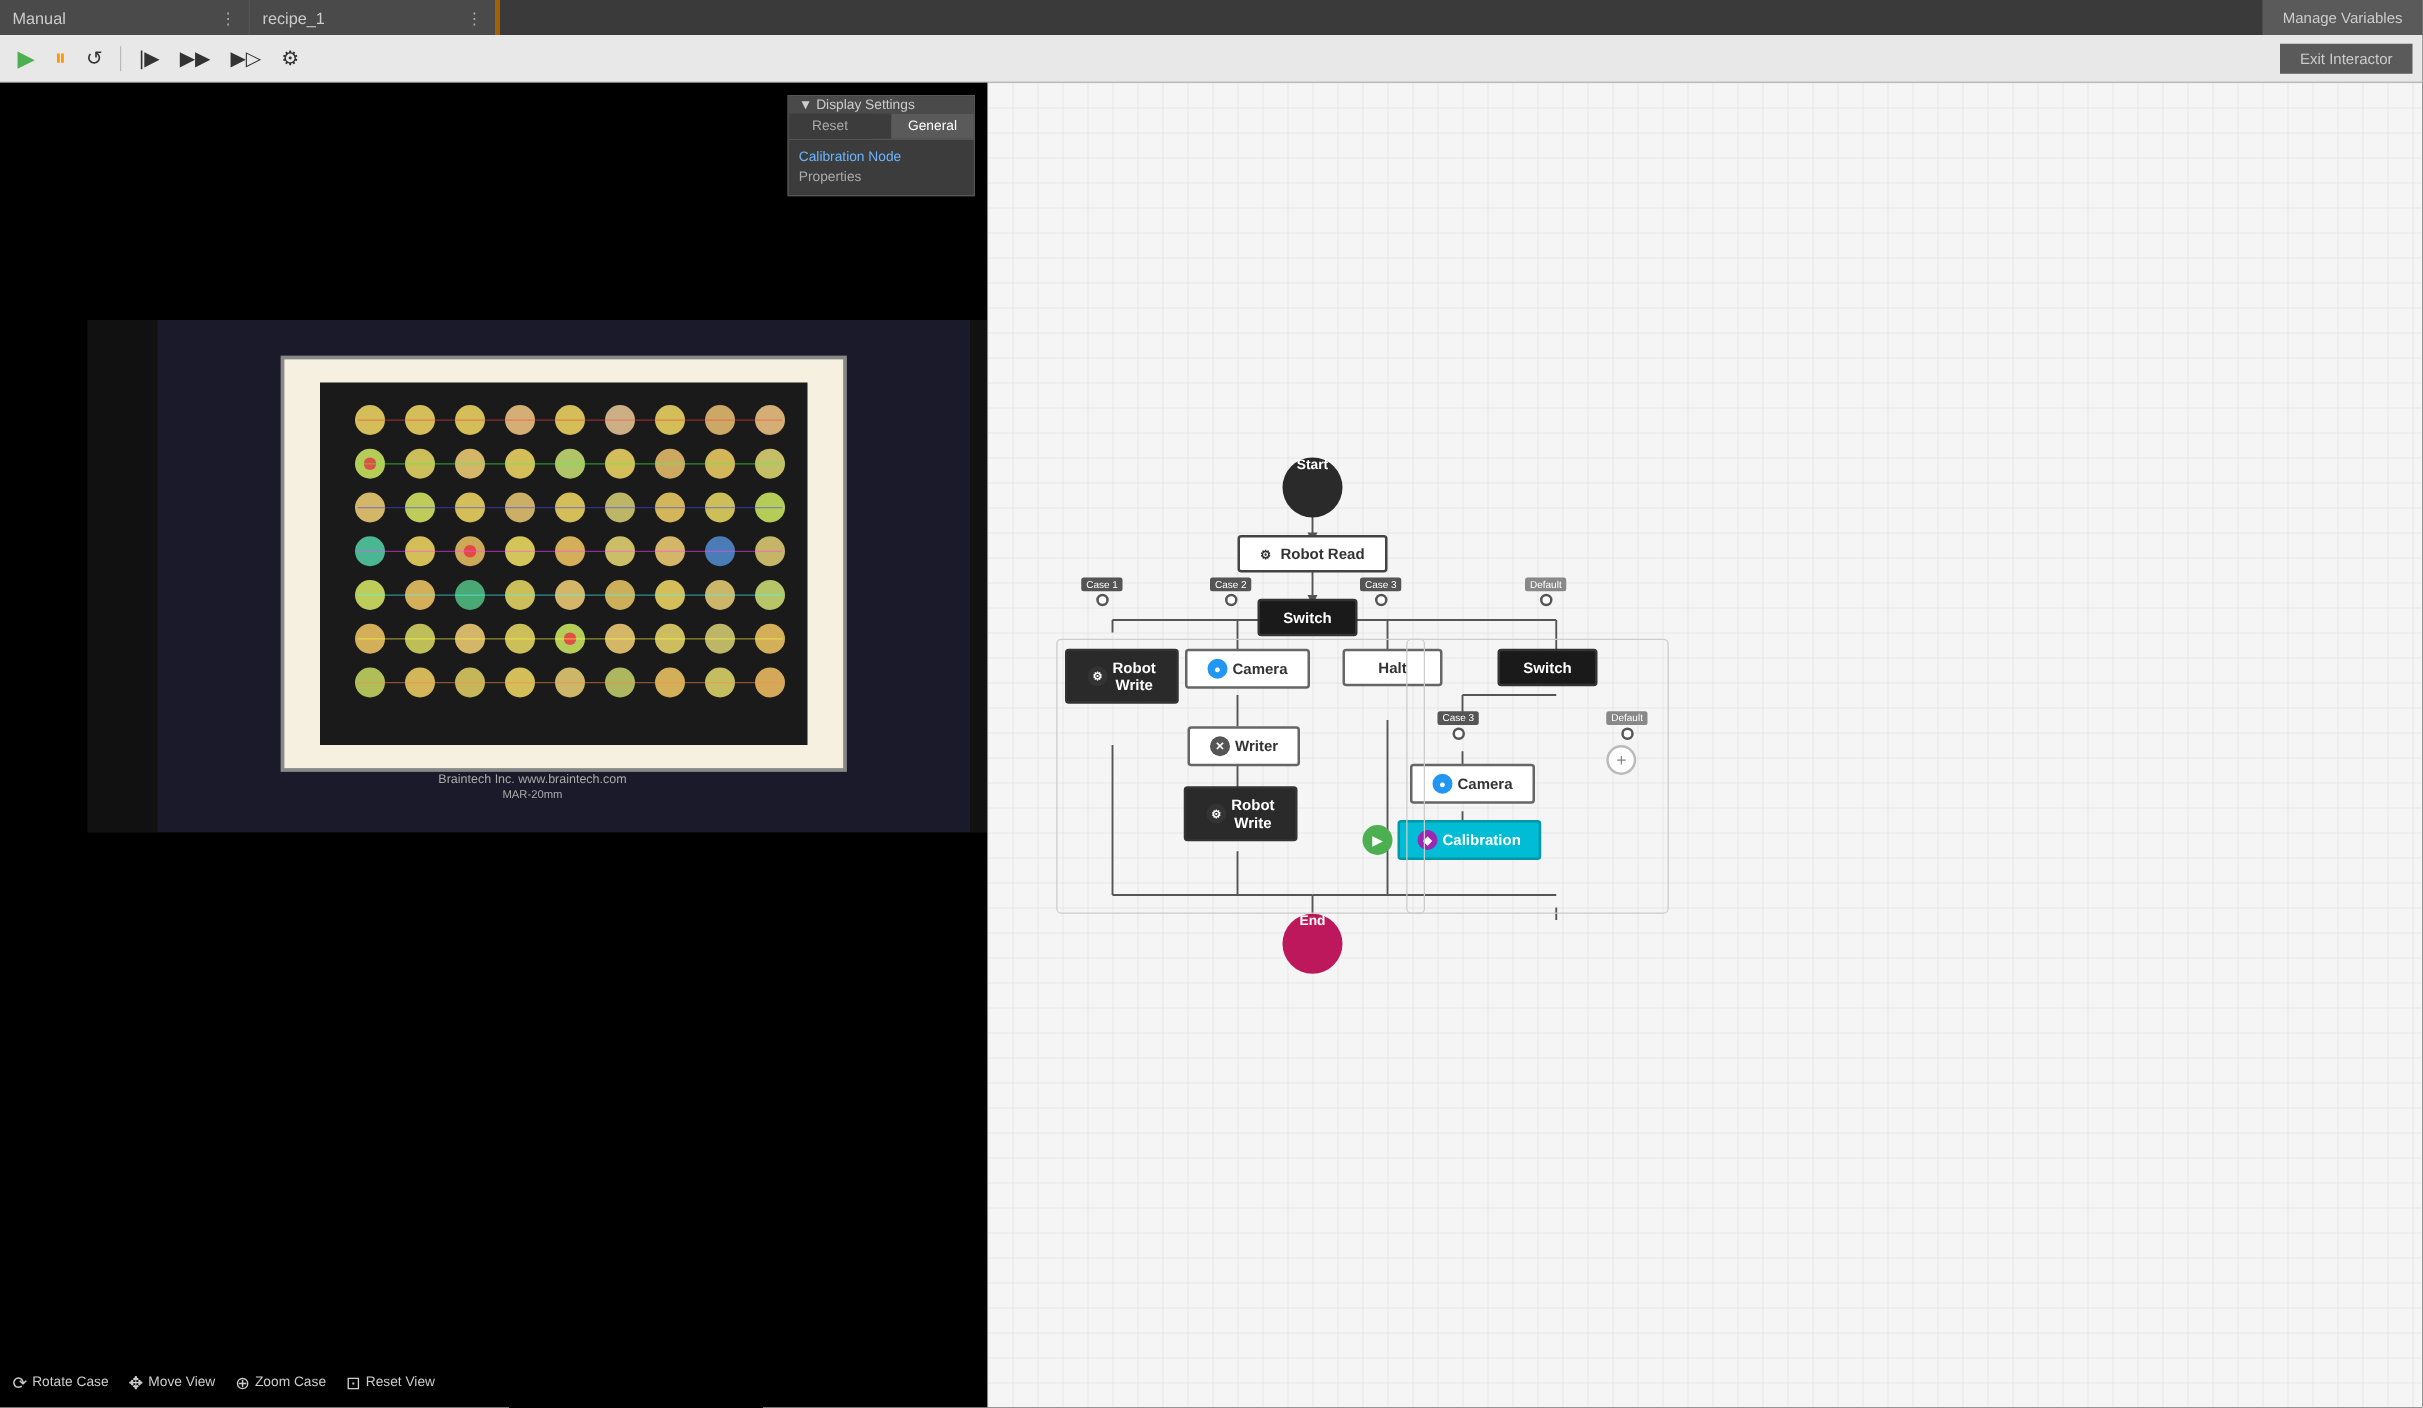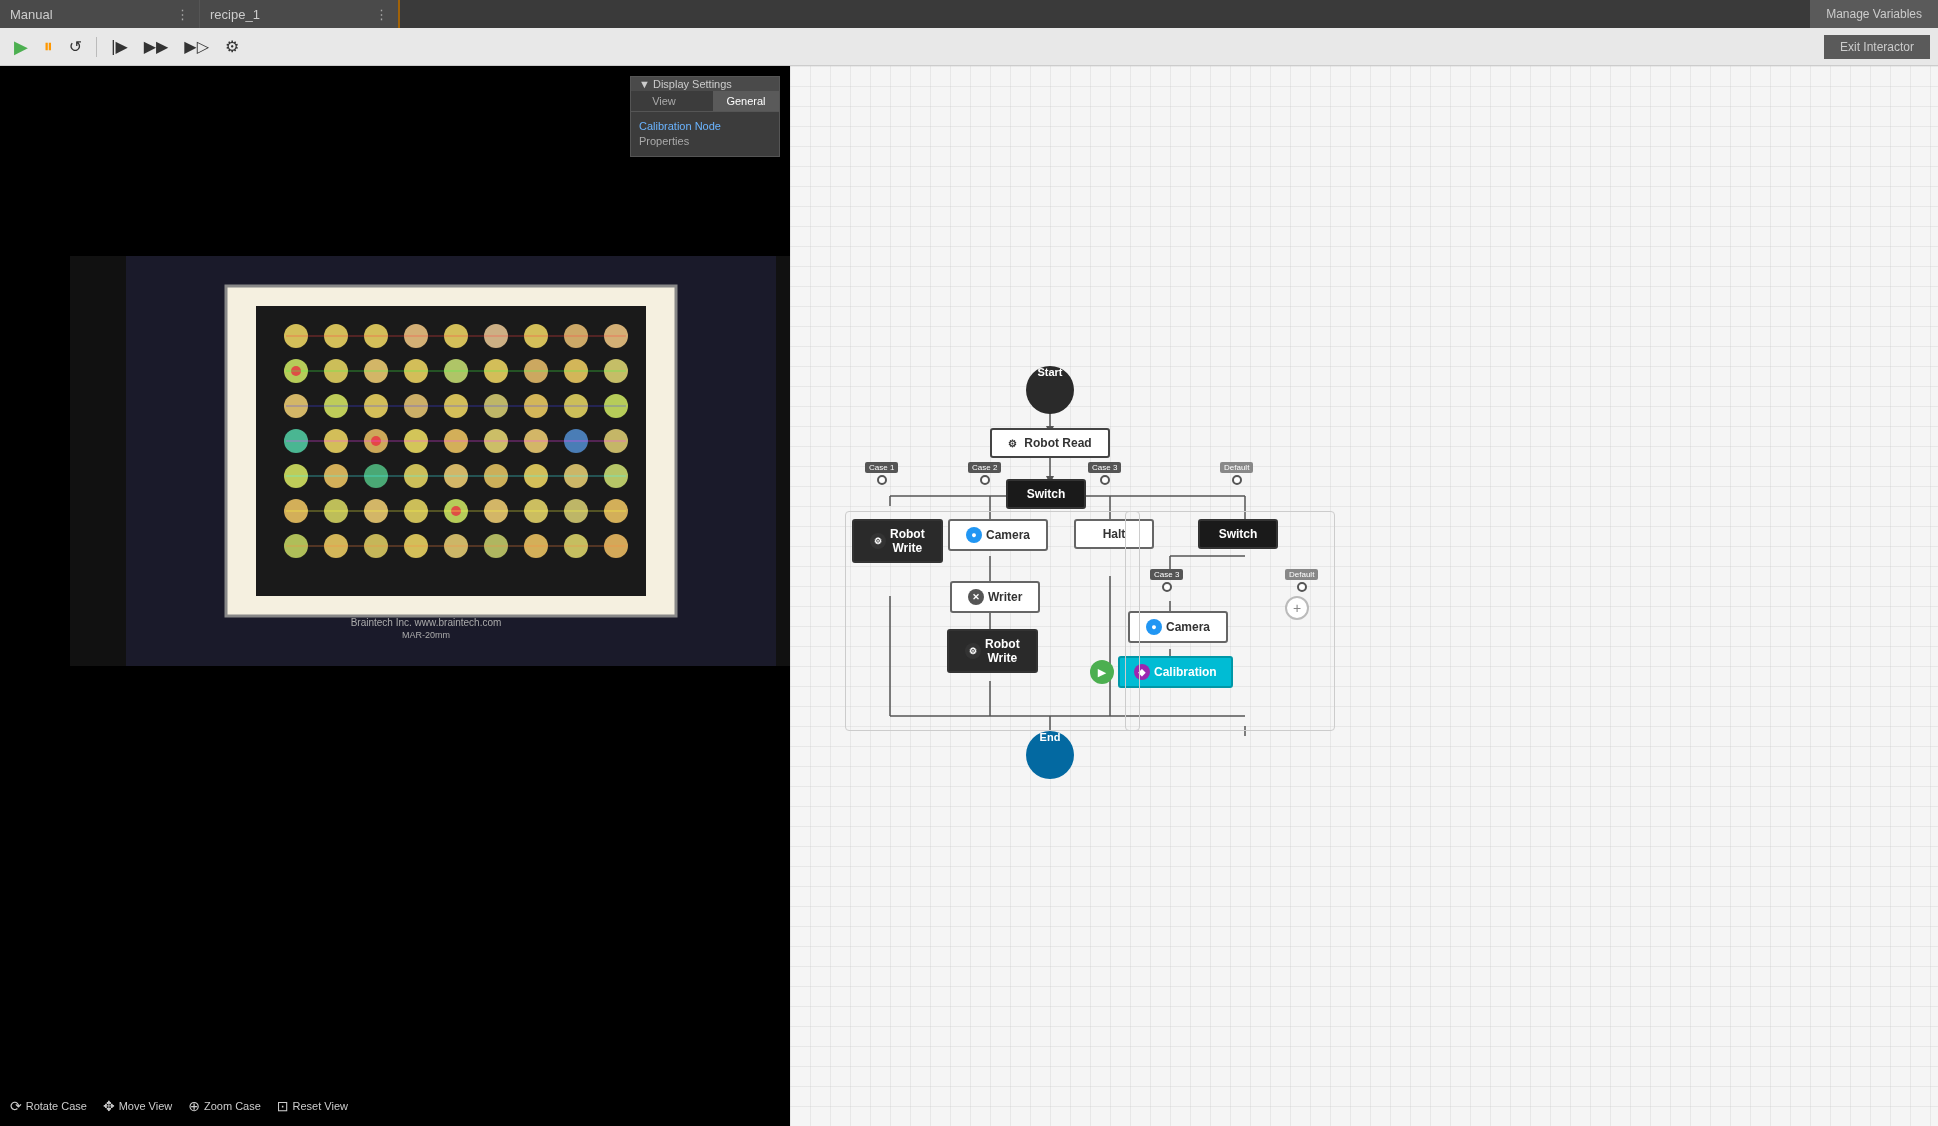--- a/index.html
+++ b/index.html
@@ -39,21 +39,21 @@
     }
     .top-bar-recipe {
       display: flex;
       align-items: center;
       background: #4a4a4a;
       padding: 0 10px;
       height: 100%;
       min-width: 200px;
       color: #ccc;
       font-size: 13px;
-      border-right: 2px solid #a16207;
+      border-right: 4px solid #a16207;
     }
     .top-bar-recipe .dropdown-icon {
       margin-left: auto;
       color: #aaa;
     }
     .manage-variables-btn {
       margin-left: auto;
       background: #5a5a5a;
       color: #ccc;
       border: none;
@@ -219,21 +219,21 @@
       height: 48px;
       border-radius: 50%;
       background: #2a2a2a;
       color: #fff;
       display: flex;
       justify-content: center;
       font-size: 11px;
       font-weight: bold;
       cursor: pointer;
     }
-    .node-circle.end { background: #0369a1; }
+    .node-circle.end { background: #be185d; }
 
     .node-rect {
       background: #2a2a2a;
       color: #fff;
       border: 2px solid #333;
       padding: 6px 16px;
       border-radius: 3px;
       font-size: 12px;
       font-weight: bold;
       cursor: pointer;
@@ -392,21 +392,21 @@
 
 <div class="main-content">
 
   <div class="left-panel">
 
     <div class="display-settings">
       <div class="display-settings-header">
         <span>▼ Display Settings</span>
       </div>
       <div class="display-settings-tabs">
-        <div class="display-settings-tab">View</div>
+        <div class="display-settings-tab">Reset</div>
         <div class="display-settings-tab active">General</div>
       </div>
       <div class="display-settings-body">
         <a class="calib-node-link">Calibration Node</a>
         <span class="properties-text">Properties</span>
       </div>
     </div>
 
     <div class="camera-view">
       <svg width="100%" height="100%" viewBox="0 0 650 410">

